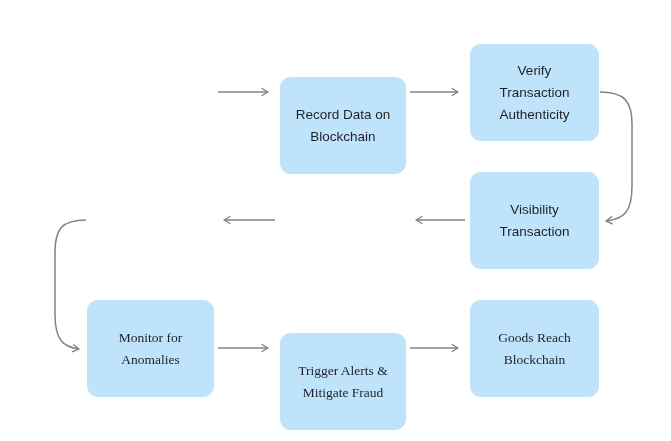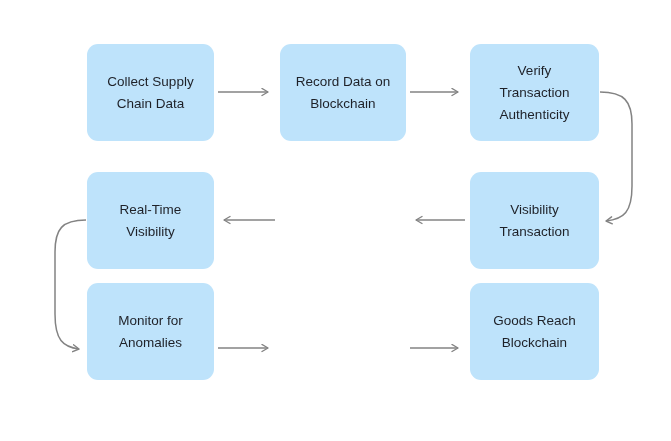--- a/index.html
+++ b/index.html
@@ -38,25 +38,25 @@
     text-align: center;
     color: #1E2128;
     font-size: 13.5px;
     line-height: 22px;
     white-space: pre-line;
     box-sizing: border-box;
     padding: 6px 8px;
   }
   
   .col-0 { left: 87px;  width: 127px; }
-  .col-1 { left: 280px; width: 126px; }
+  .col-1 { left: 280px; width: 126px; margin-top: 33px; }
   .col-2 { left: 470px; width: 129px; }
   .row-0 { top: 44px;  height: 97px; }
   .row-1 { top: 172px; height: 97px; }
-  .row-2 { top: 283px; height: 97px; }
+  .row-2 { top: 300px; height: 97px; font-family: Liberation Serif, serif; }
 </style>
 </head>
 <body>
 
 <div class="canvas">
 
   <svg class="edges-svg" viewBox="0 0 671 441" xmlns="http://www.w3.org/2000/svg">
     <defs>
       <marker id="ah" markerWidth="12" markerHeight="12" refX="7" refY="4.5" orient="auto" markerUnits="userSpaceOnUse">
         <path d="M1,1 L7,4.5 L1,8" fill="none" stroke="#838383" stroke-width="1.4" stroke-linecap="round" stroke-linejoin="round"></path>
@@ -66,31 +66,29 @@
     <path class="edge" d="M218,92 L268,92" marker-end="url(#ah)"></path>
     <path class="edge" d="M410,92 L458,92" marker-end="url(#ah)"></path>
     <path class="edge" d="M600,92 C624,92 632,101 632,124 L632,186 C632,212 624,219 606,221" marker-end="url(#ah)"></path>
     <path class="edge" d="M465,220 L416,220" marker-end="url(#ah)"></path>
     <path class="edge" d="M275,220 L224,220" marker-end="url(#ah)"></path>
     <path class="edge" d="M86,220 C62,220 55,229 55,252 L55,314 C55,340 63,347 79,349" marker-end="url(#ah)"></path>
     <path class="edge" d="M218,348 L268,348" marker-end="url(#ah)"></path>
     <path class="edge" d="M410,348 L458,348" marker-end="url(#ah)"></path>
   </svg>
 
-  <div class="node col-0 row-0">Collect Supply
-Chain Data</div>
   <div class="node col-1 row-0">Record Data on
 Blockchain</div>
   <div class="node col-2 row-0">Verify
 Transaction
 Authenticity</div>
 
-  <div class="node col-0 row-1">Real-Time
-Visibility</div>
   <div class="node col-2 row-1">Visibility
 Transaction</div>
 
   <div class="node col-0 row-2">Monitor for
 Anomalies</div>
+  <div class="node col-1 row-2">Trigger Alerts &amp;
+Mitigate Fraud</div>
   <div class="node col-2 row-2">Goods Reach
 Blockchain</div>
 
 </div>
 
 </body></html>

